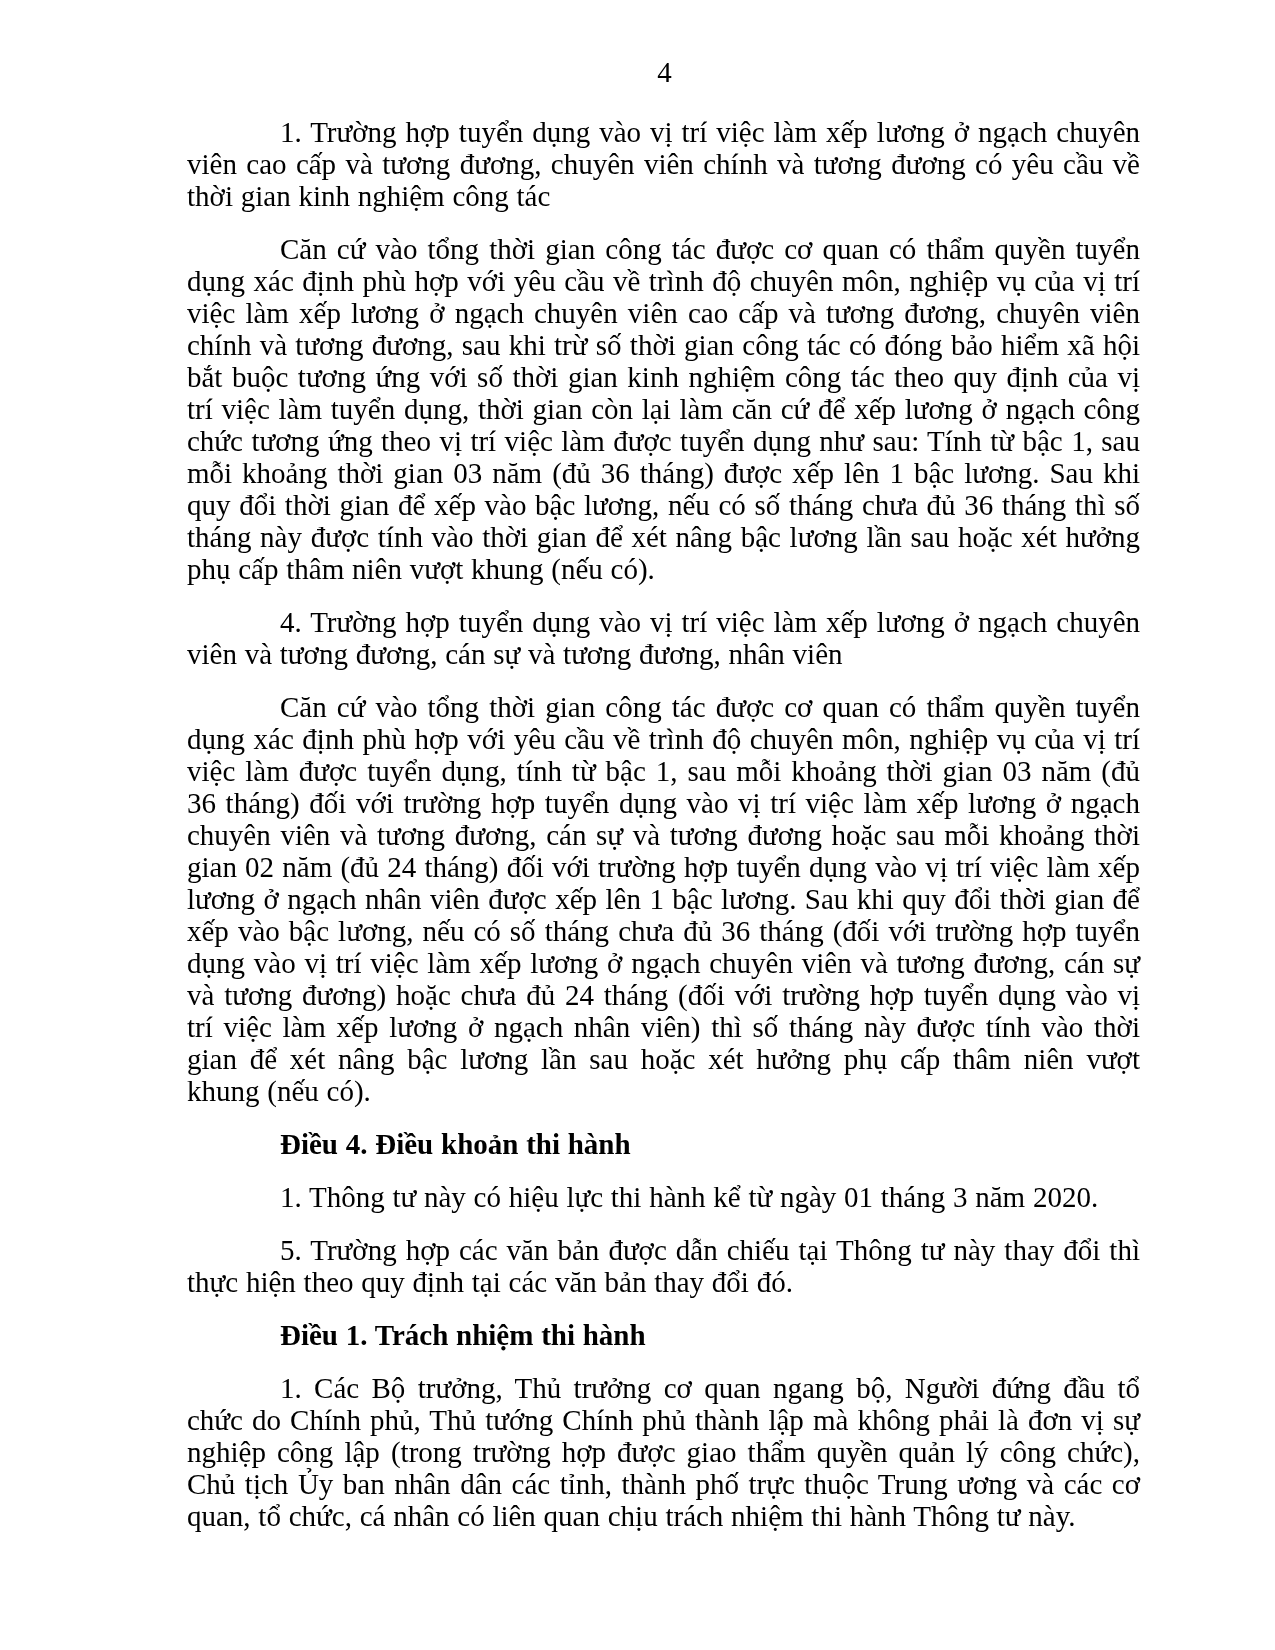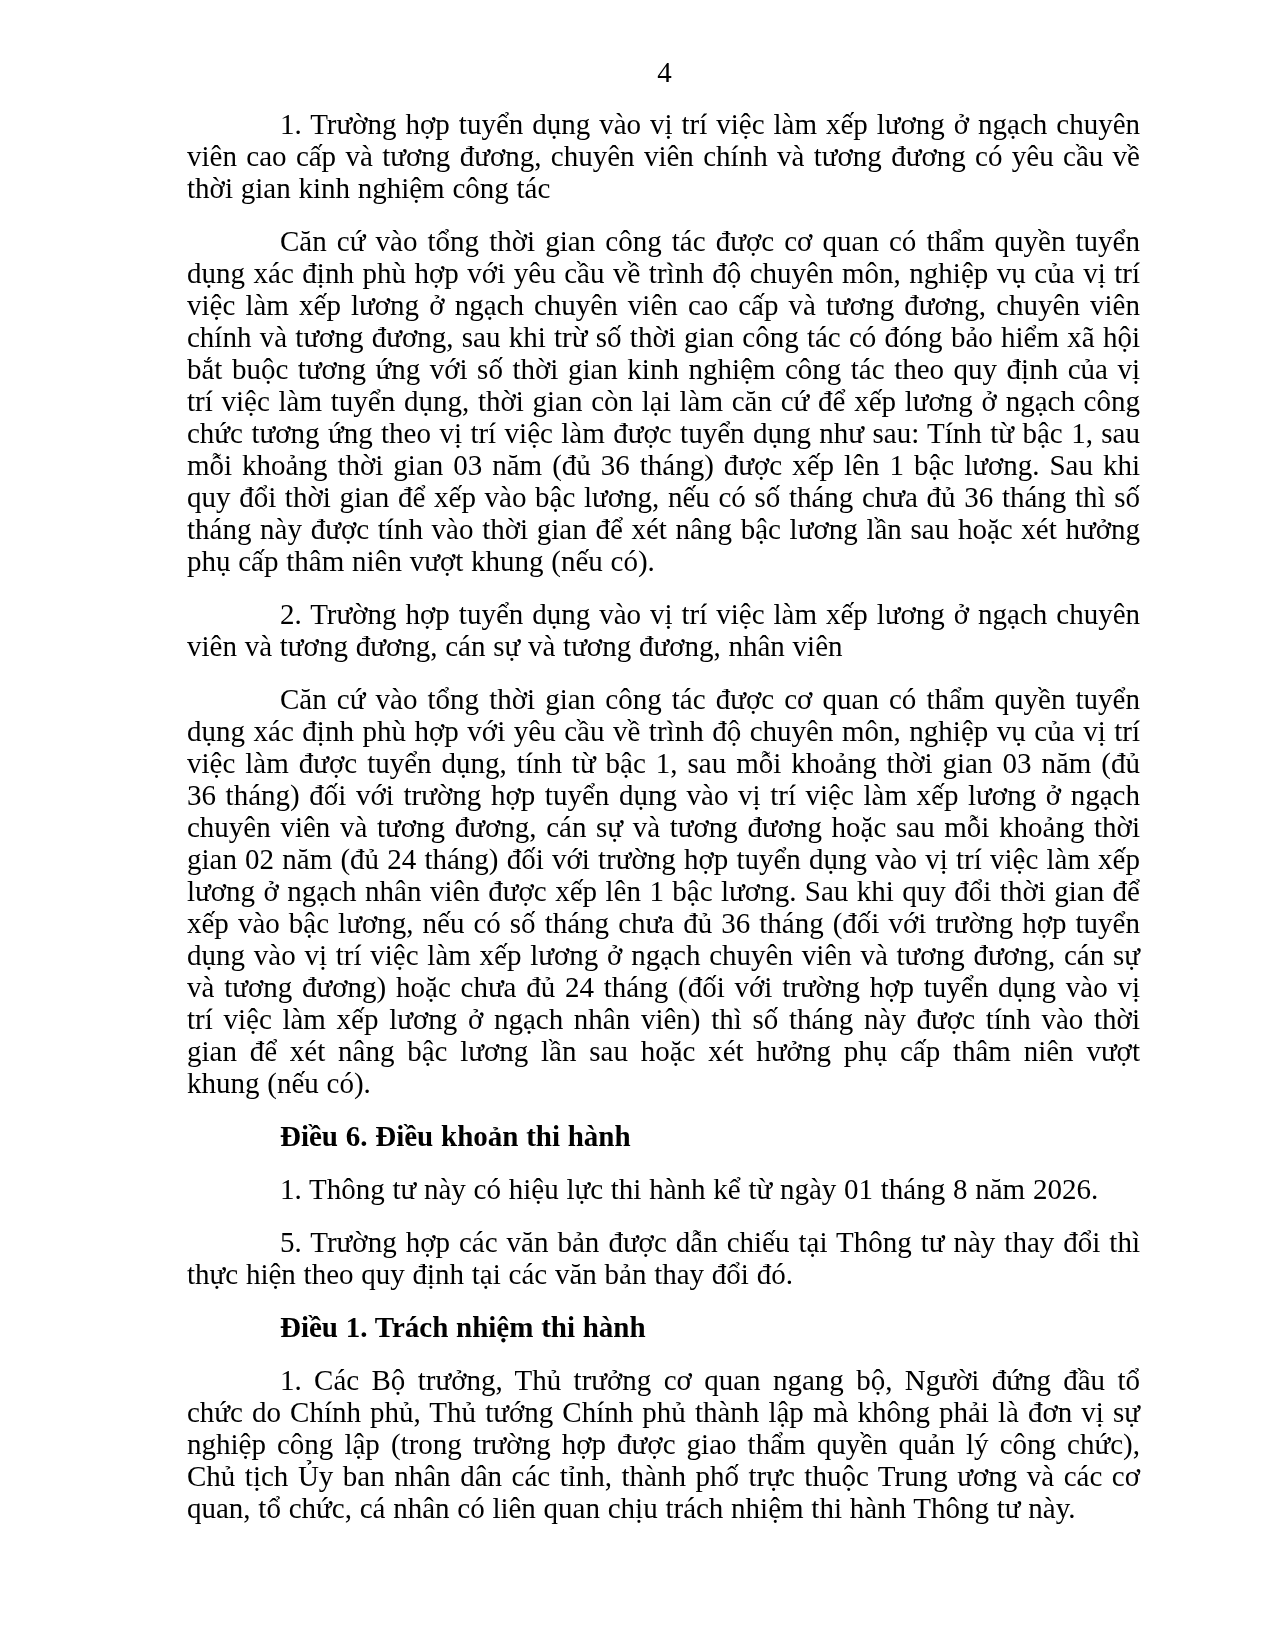--- a/index.html
+++ b/index.html
@@ -33,47 +33,47 @@
   .content p {
     font-size: 29px;
     line-height: 32px;
     text-align: justify;
     text-indent: 93px;
     margin: 21px 0 0 0;
     padding: 0;
     word-spacing: 0.5px;
   }
   .content p:first-child {
-    margin-top: 8px;
+    margin-top: 16px;
   }
   .content p.heading {
     font-weight: bold;
     text-align: left;
   }
 </style>
 </head>
 <body>
 
 <main>
 
   <div class="page-number">4</div>
 
   <div class="content">
 
     <p>1. Trường hợp tuyển dụng vào vị trí việc làm xếp lương ở ngạch chuyên viên cao cấp và tương đương, chuyên viên chính và tương đương có yêu cầu về thời gian kinh nghiệm công tác</p>
 
     <p>Căn cứ vào tổng thời gian công tác được cơ quan có thẩm quyền tuyển dụng xác định phù hợp với yêu cầu về trình độ chuyên môn, nghiệp vụ của vị trí việc làm xếp lương ở ngạch chuyên viên cao cấp và tương đương, chuyên viên chính và tương đương, sau khi trừ số thời gian công tác có đóng bảo hiểm xã hội bắt buộc tương ứng với số thời gian kinh nghiệm công tác theo quy định của vị trí việc làm tuyển dụng, thời gian còn lại làm căn cứ để xếp lương ở ngạch công chức tương ứng theo vị trí việc làm được tuyển dụng như sau: Tính từ bậc 1, sau mỗi khoảng thời gian 03 năm (đủ 36 tháng) được xếp lên 1 bậc lương. Sau khi quy đổi thời gian để xếp vào bậc lương, nếu có số tháng chưa đủ 36 tháng thì số tháng này được tính vào thời gian để xét nâng bậc lương lần sau hoặc xét hưởng phụ cấp thâm niên vượt khung (nếu có).</p>
 
-    <p>2. Trường hợp tuyển dụng vào vị trí việc làm xếp lương ở ngạch chuyên viên và tương đương, cán sự và tương đương, nhân viên</p>
+    <p>4. Trường hợp tuyển dụng vào vị trí việc làm xếp lương ở ngạch chuyên viên và tương đương, cán sự và tương đương, nhân viên</p>
 
     <p>Căn cứ vào tổng thời gian công tác được cơ quan có thẩm quyền tuyển dụng xác định phù hợp với yêu cầu về trình độ chuyên môn, nghiệp vụ của vị trí việc làm được tuyển dụng, tính từ bậc 1, sau mỗi khoảng thời gian 03 năm (đủ 36 tháng) đối với trường hợp tuyển dụng vào vị trí việc làm xếp lương ở ngạch chuyên viên và tương đương, cán sự và tương đương hoặc sau mỗi khoảng thời gian 02 năm (đủ 24 tháng) đối với trường hợp tuyển dụng vào vị trí việc làm xếp lương ở ngạch nhân viên được xếp lên 1 bậc lương. Sau khi quy đổi thời gian để xếp vào bậc lương, nếu có số tháng chưa đủ 36 tháng (đối với trường hợp tuyển dụng vào vị trí việc làm xếp lương ở ngạch chuyên viên và tương đương, cán sự và tương đương) hoặc chưa đủ 24 tháng (đối với trường hợp tuyển dụng vào vị trí việc làm xếp lương ở ngạch nhân viên) thì số tháng này được tính vào thời gian để xét nâng bậc lương lần sau hoặc xét hưởng phụ cấp thâm niên vượt khung (nếu có).</p>
 
-    <p class="heading">Điều 6. Điều khoản thi hành</p>
+    <p class="heading">Điều 4. Điều khoản thi hành</p>
 
-    <p>1. Thông tư này có hiệu lực thi hành kể từ ngày 01 tháng 8 năm 2026.</p>
+    <p>1. Thông tư này có hiệu lực thi hành kể từ ngày 01 tháng 3 năm 2020.</p>
 
     <p>5. Trường hợp các văn bản được dẫn chiếu tại Thông tư này thay đổi thì thực hiện theo quy định tại các văn bản thay đổi đó.</p>
 
     <p class="heading">Điều 1. Trách nhiệm thi hành</p>
 
     <p>1. Các Bộ trưởng, Thủ trưởng cơ quan ngang bộ, Người đứng đầu tổ chức do Chính phủ, Thủ tướng Chính phủ thành lập mà không phải là đơn vị sự nghiệp công lập (trong trường hợp được giao thẩm quyền quản lý công chức), Chủ tịch Ủy ban nhân dân các tỉnh, thành phố trực thuộc Trung ương và các cơ quan, tổ chức, cá nhân có liên quan chịu trách nhiệm thi hành Thông tư này.</p>
 
   </div>
 
 </main>

